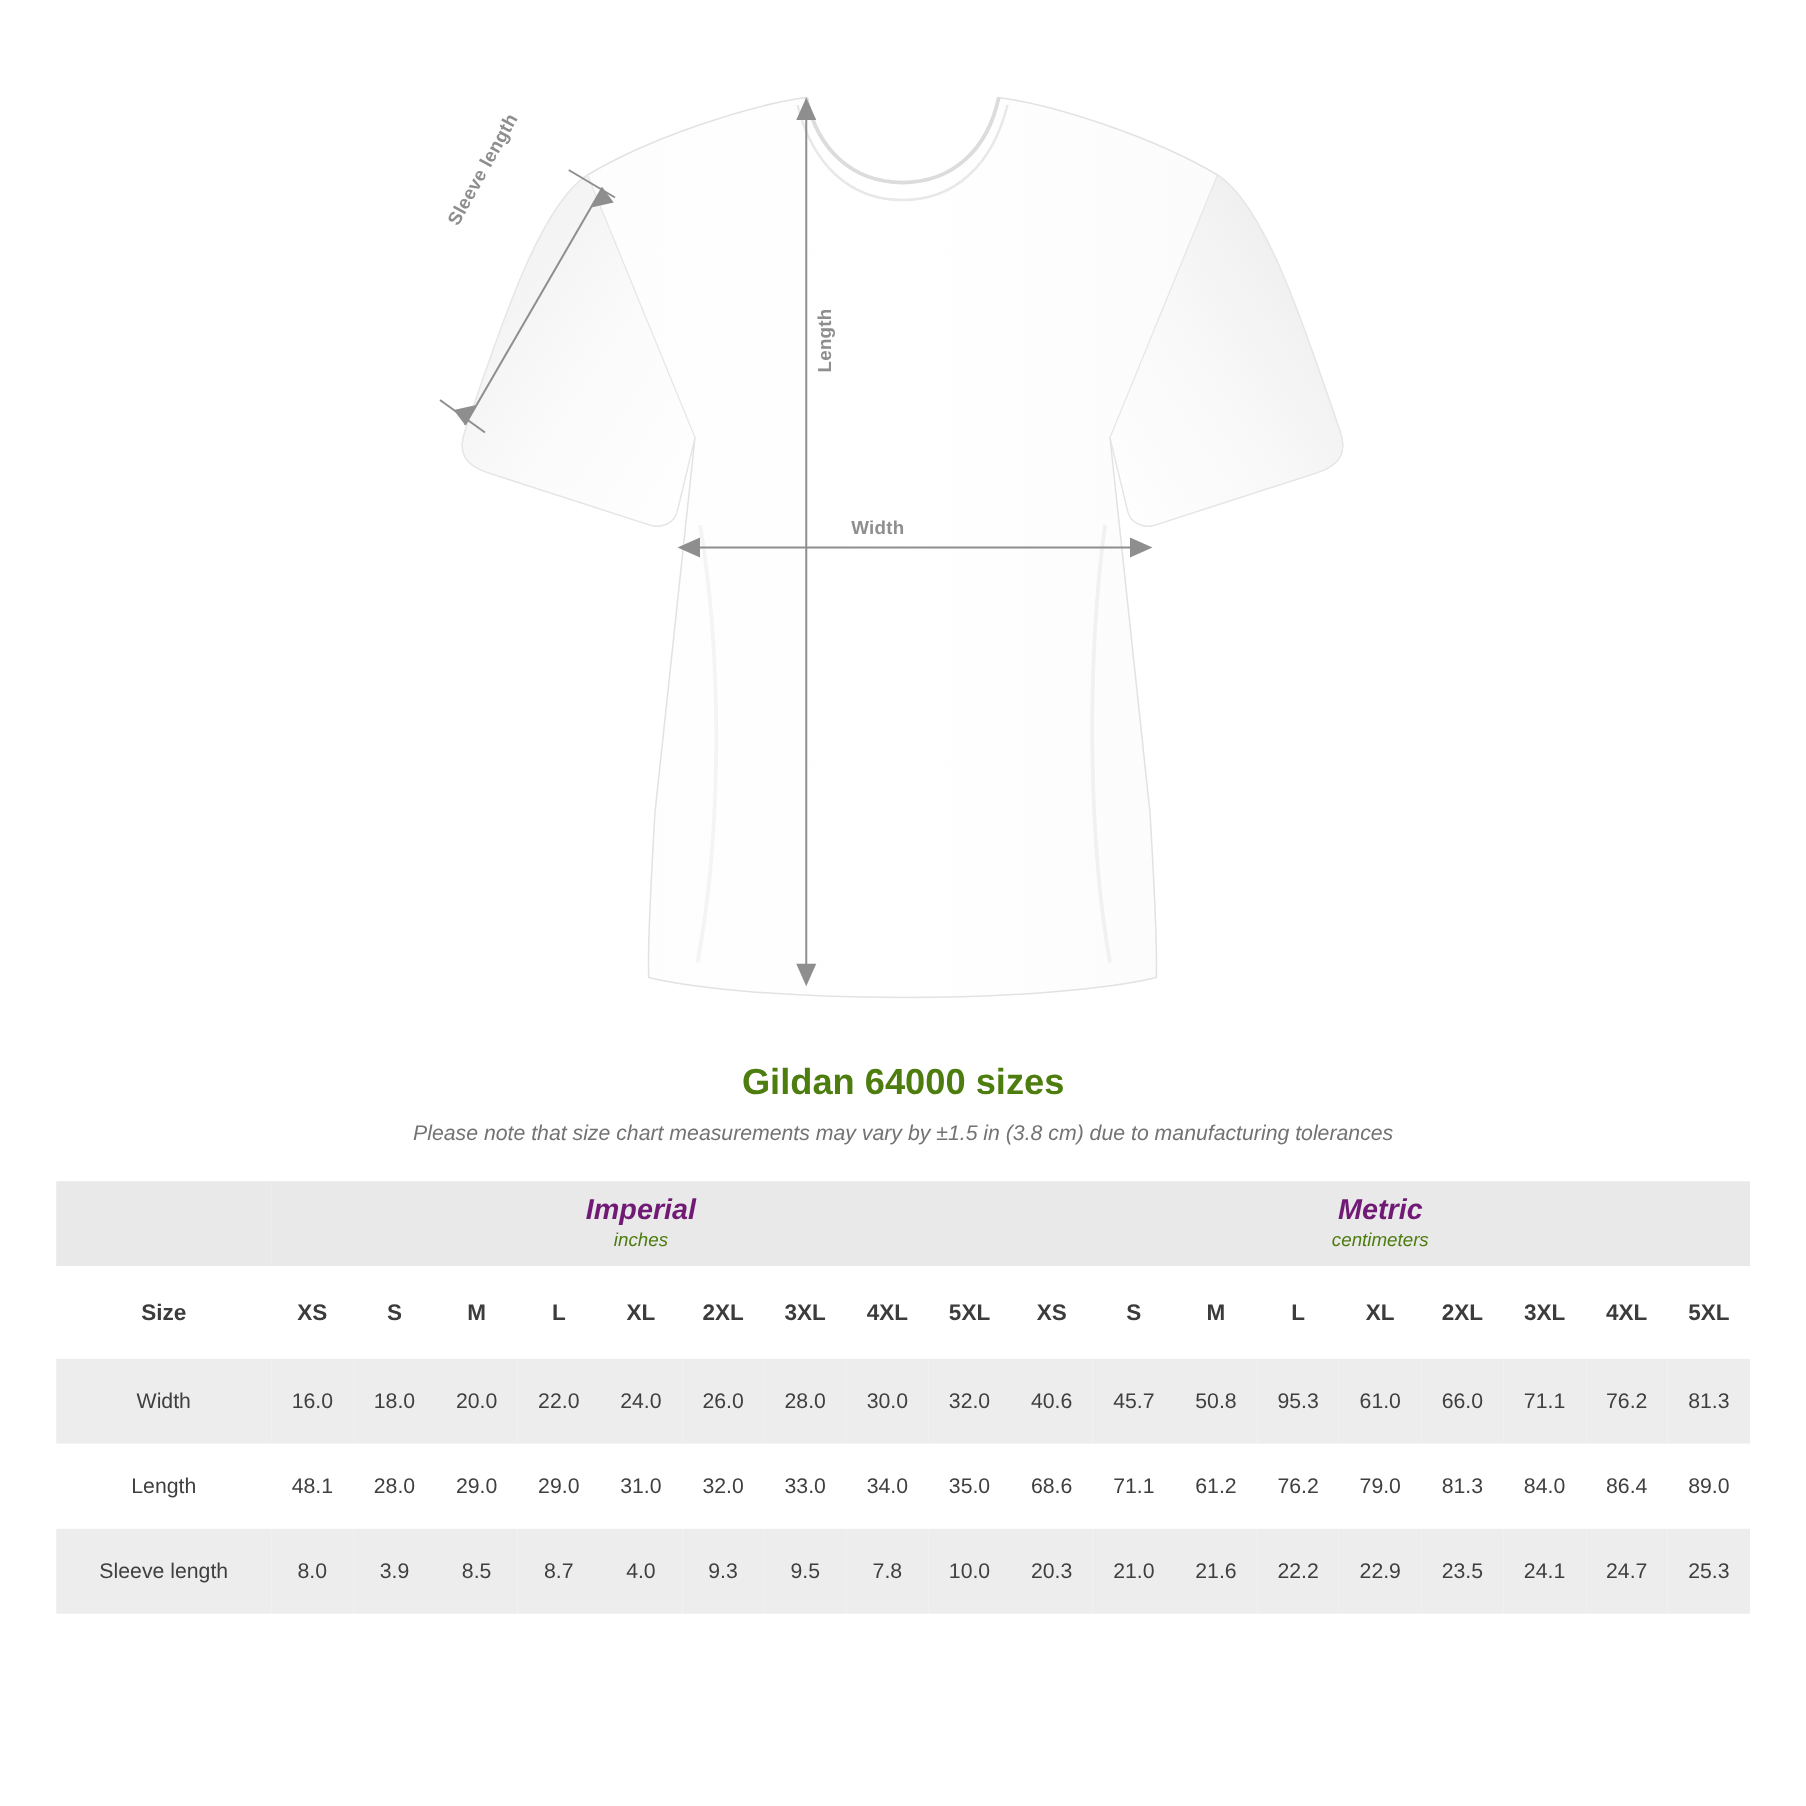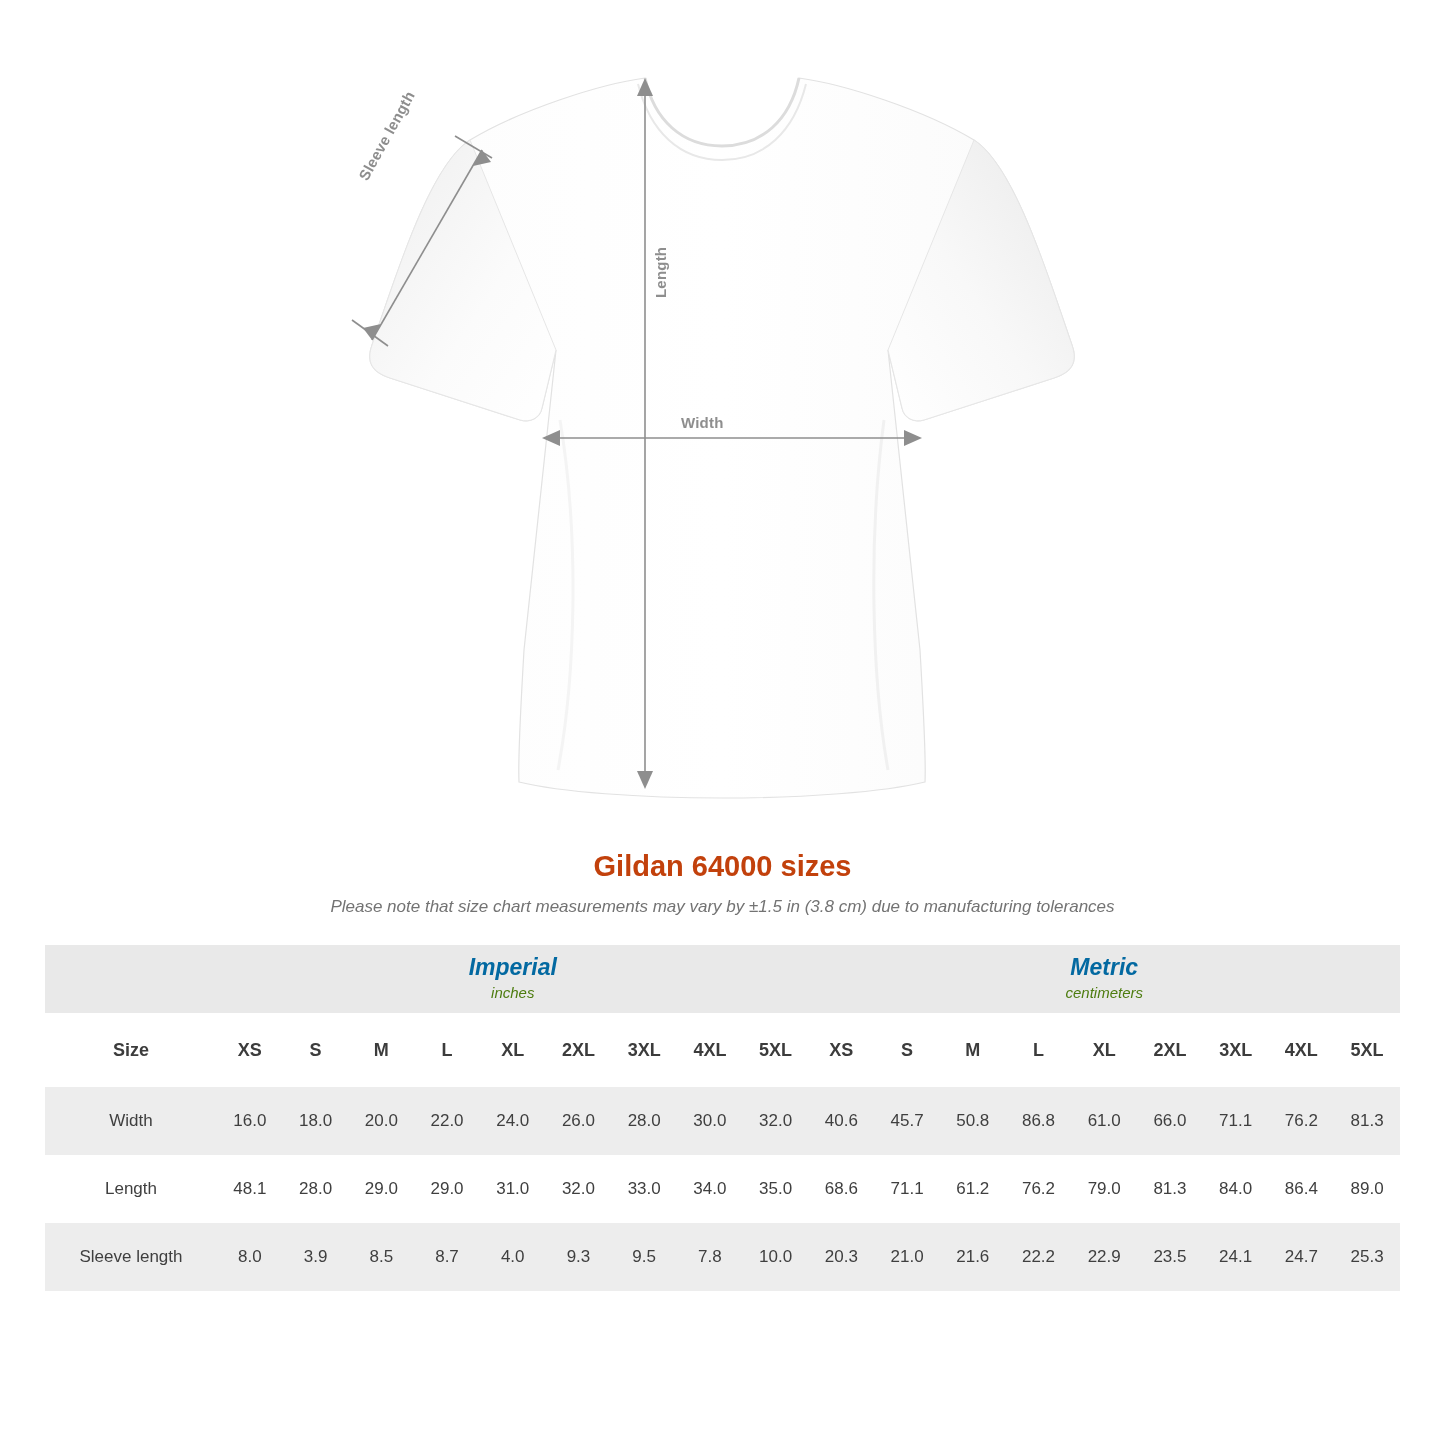--- a/index.html
+++ b/index.html
@@ -52,21 +52,21 @@
   }
 
   
   .title-block {
     text-align: center;
     margin-top: 20px;
   }
   .chart-title {
     font-size: 29px;
     font-weight: bold;
-    color: #c2410c;
+    color: #4d7c0f;
     margin: 0 0 14px 0;
   }
   .chart-note {
     font-size: 17px;
     font-style: italic;
     color: #737373;
     margin: 0;
   }
 
   
@@ -91,21 +91,21 @@
     width: 172px;
   }
   .unit-head {
     height: 112px;
     background: #e9e9e9;
   }
   .unit-name {
     font-size: 23px;
     font-style: italic;
     font-weight: bold;
-    color: #0369a1;
+    color: #701a75;
     line-height: 1.25;
   }
   .unit-sub {
     font-size: 15px;
     font-style: italic;
     color: #4d7c0f;
     line-height: 1.6;
   }
   tr.row-head td {
     background: #ffffff;
@@ -265,21 +265,21 @@
         <td class="cell">20.0</td>
         <td class="cell">22.0</td>
         <td class="cell">24.0</td>
         <td class="cell">26.0</td>
         <td class="cell">28.0</td>
         <td class="cell">30.0</td>
         <td class="cell">32.0</td>
         <td class="cell">40.6</td>
         <td class="cell">45.7</td>
         <td class="cell">50.8</td>
-        <td class="cell">86.8</td>
+        <td class="cell">95.3</td>
         <td class="cell">61.0</td>
         <td class="cell">66.0</td>
         <td class="cell">71.1</td>
         <td class="cell">76.2</td>
         <td class="cell">81.3</td>
       </tr>
 
       <tr class="row-plain">
         <td class="rowlabel">Length</td>
         <td class="cell">48.1</td>

